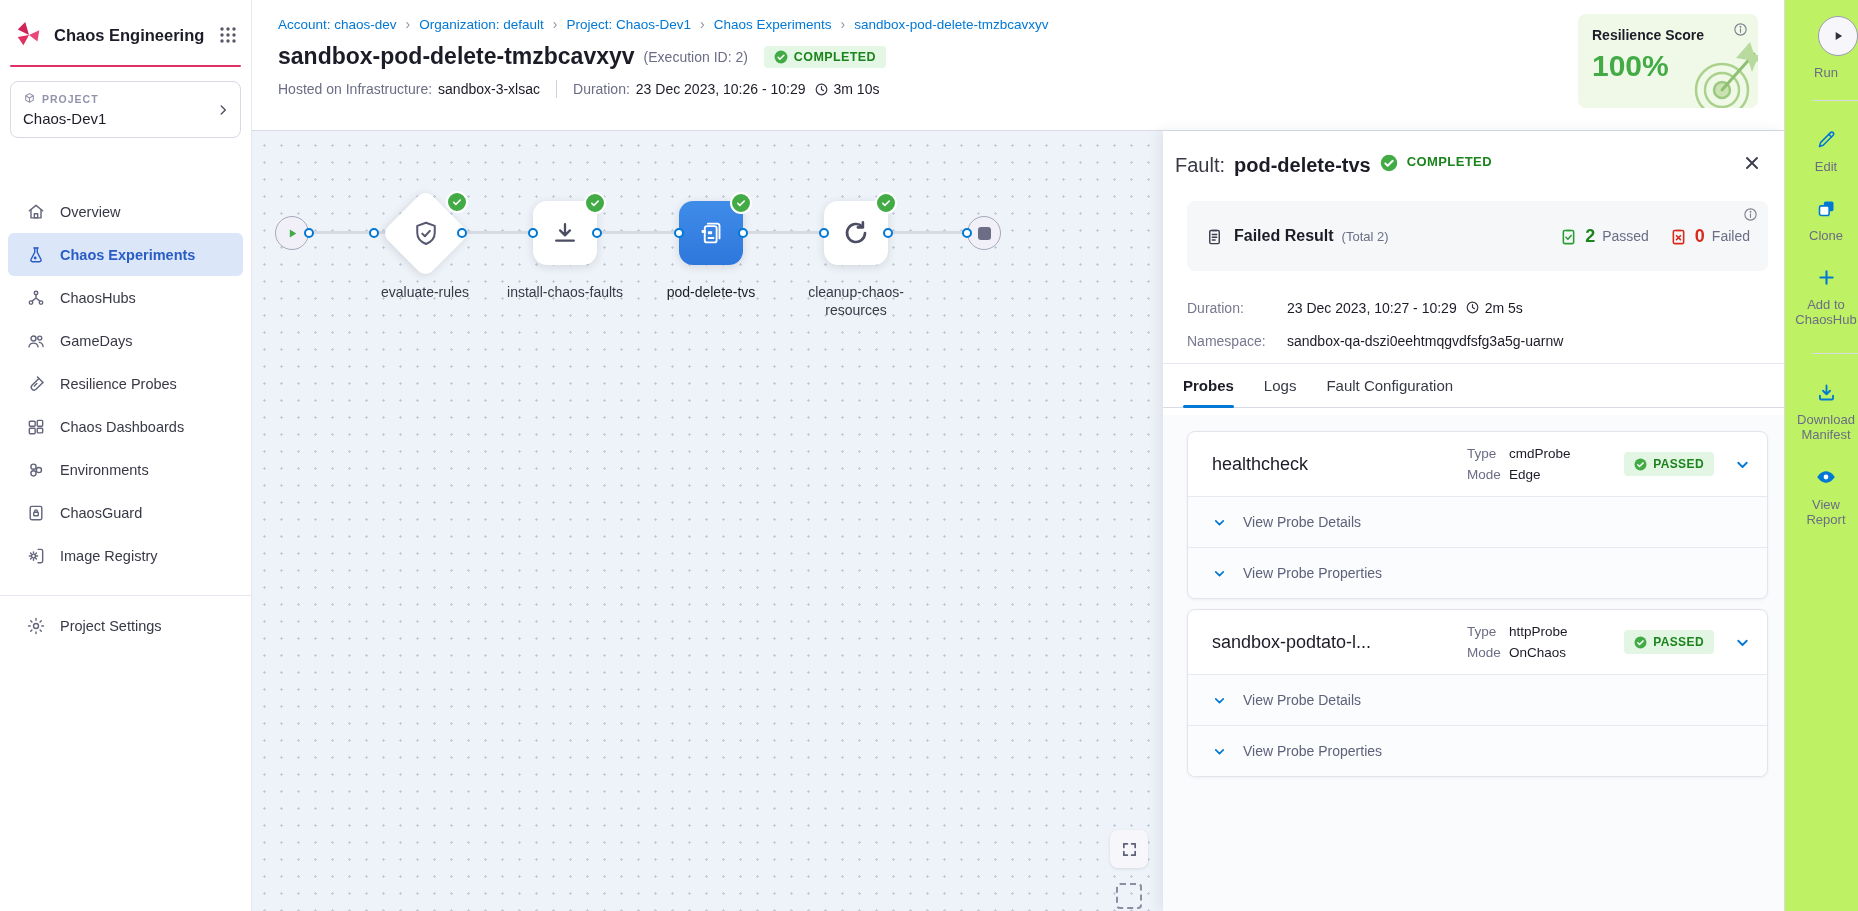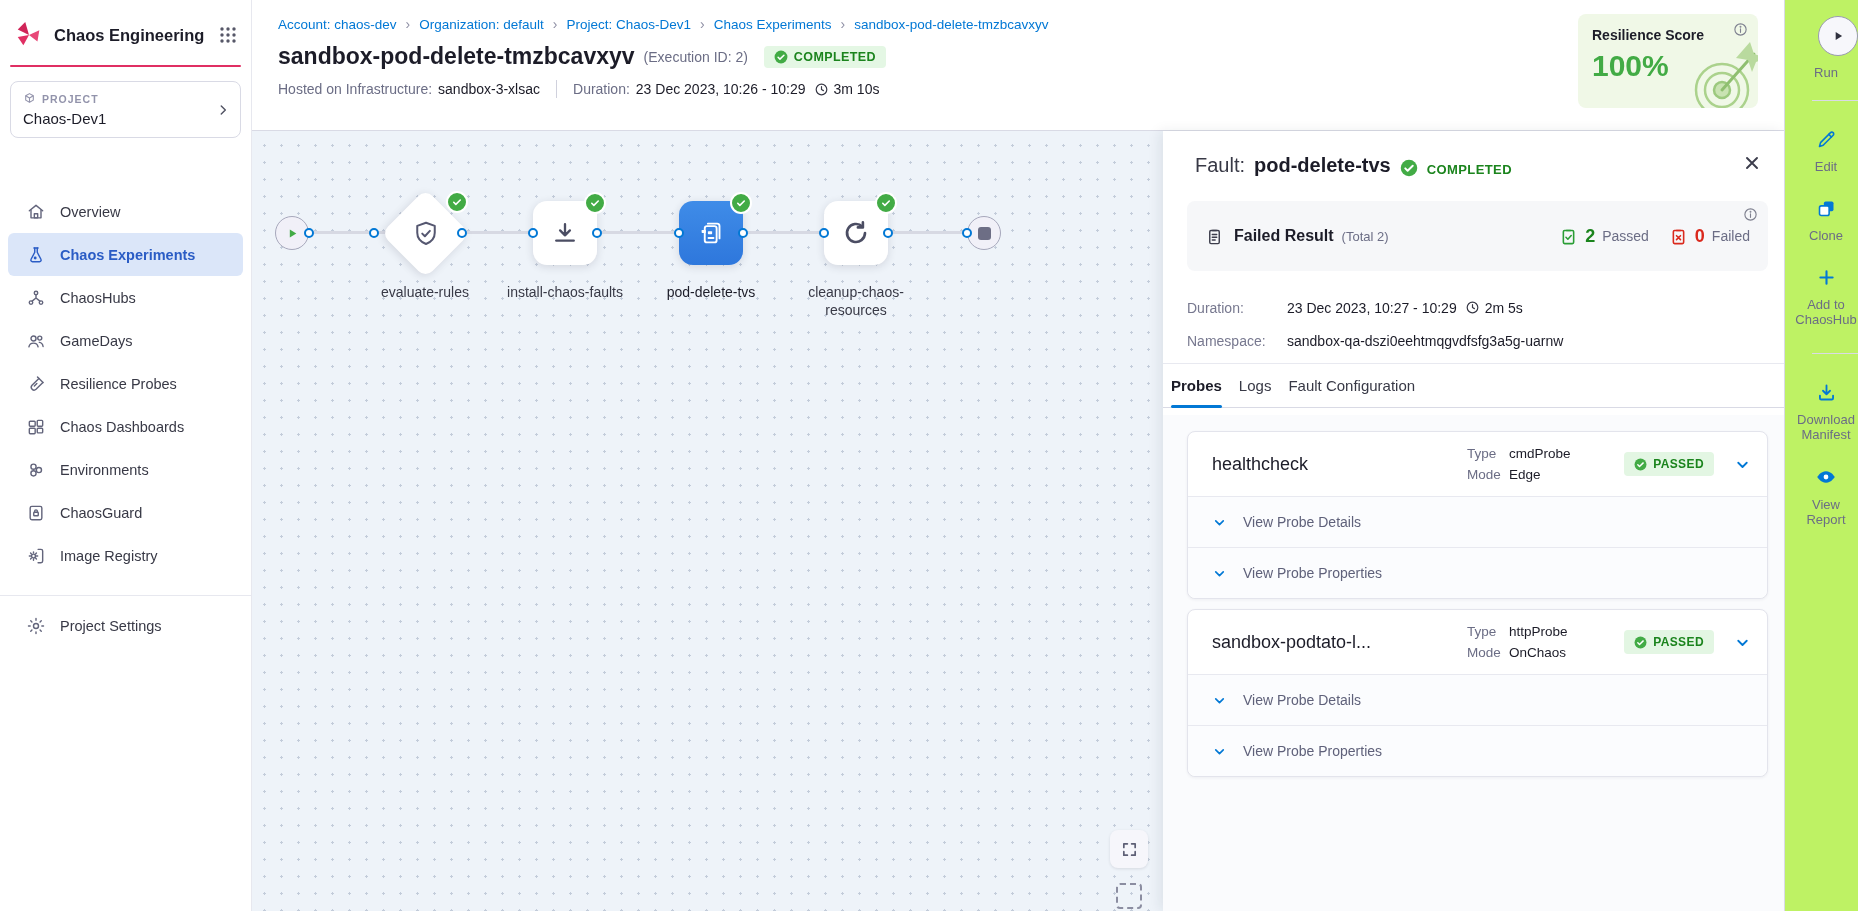--- a/index.html
+++ b/index.html
@@ -71,41 +71,41 @@
   .node-label { position:absolute; top:152px; width:140px; text-align:center; font-size:14px; color:#383946; line-height:18px; }
   .lbl-evaluate { left:103px; }
   .lbl-install { left:243px; }
   .lbl-pod { left:389px; color:#1c1c28; }
   .lbl-cleanup { left:534px; }
   .fit-btn { position:absolute; left:858px; top:699px; width:38px; height:38px; border-radius:8px; background:#f6f6fb; box-shadow:0 1px 3px rgba(40,41,61,.12); display:flex; align-items:center; justify-content:center; color:#5d5f75; cursor:pointer; }
   .select-btn { position:absolute; left:864px; top:752px; width:26px; height:26px; border:2px dashed #8b8da1; border-radius:4px; cursor:pointer; }
 
   
   .panel { position:absolute; left:1163px; top:131px; width:621px; height:780px; background:#fff; box-shadow:-4px 0 12px rgba(31,37,51,.08); z-index:4; }
-  .panel-head { display:flex; align-items:flex-end; gap:9px; padding:23px 24px 0 32px; }
+  .panel-head { display:flex; align-items:flex-start; gap:9px; padding:23px 24px 0 12px; }
   .fault-label { font-size:20px; color:#383946; }
   .fault-name { font-size:20px; font-weight:bold; color:#1c1c28; }
   .fault-status { font-size:13px; font-weight:bold; color:#1b841d; letter-spacing:.4px; }
   .panel-close { position:absolute; top:22px; right:22px; color:#3c3d4c; cursor:pointer; }
   .probe-box { margin:24px 16px 0 24px; height:70px; background:#f6f7f9; border-radius:8px; display:flex; align-items:center; padding:0 18px; position:relative; }
   .probe-box .box-title { font-size:16px; font-weight:bold; color:#1c1c28; margin-left:10px; }
   .probe-box .box-total { font-size:13px; color:#6b6d85; margin-left:8px; }
   .pr-right { margin-left:auto; display:flex; align-items:center; }
   .pr-count { font-size:18px; font-weight:bold; margin:0 7px 0 7px; }
   .pr-count.green { color:#1b841d; }
   .pr-count.red { color:#da291d; }
   .pr-word { font-size:14px; color:#6b6d85; }
   .pr-gap { width:20px; }
   .box-info { position:absolute; top:6px; right:10px; color:#7e808f; cursor:pointer; }
   .meta { margin:26px 24px 0 24px; }
   .meta-row { display:flex; align-items:center; font-size:14px; margin-bottom:12px; height:21px; }
   .meta-label { width:100px; color:#77788f; flex:none; }
   .meta-value { color:#1c1c28; display:flex; align-items:center; }
   .panel-divider { border-top:1px solid #e8e9f0; margin-top:10px; }
-  .tabs { display:flex; gap:17px; height:44px; padding:0 8px; border-bottom:1px solid #d9dae5; }
+  .tabs { display:flex; gap:30px; height:44px; padding:0 20px; border-bottom:1px solid #d9dae5; }
   .tab { font-size:15px; color:#383946; height:100%; display:flex; align-items:center; position:relative; cursor:pointer; }
   .tab.active { font-weight:bold; color:#1c1c28; }
   .tab.active::after { content:""; position:absolute; left:0; right:0; bottom:-1px; height:3px; background:#0278d5; border-radius:2px; }
   .tab-content { position:absolute; left:0; right:0; bottom:0; top:284px; background:#fafbfd; padding:16px 16px 0 24px; overflow:hidden; }
   .probe-card { background:#fff; border:1px solid #e3e4ec; border-radius:8px; box-shadow:0 1px 3px rgba(40,41,61,.06); margin-bottom:10px; }
   .card-head { height:64px; display:flex; align-items:center; padding:0 16px 0 24px; }
   .probe-name { font-size:18px; color:#1c1c28; width:255px; flex:none; }
   .tm-block { font-size:13.5px; line-height:21px; }
   .tm-row { display:flex; }
   .tm-label { color:#6b6d85; width:42px; }

